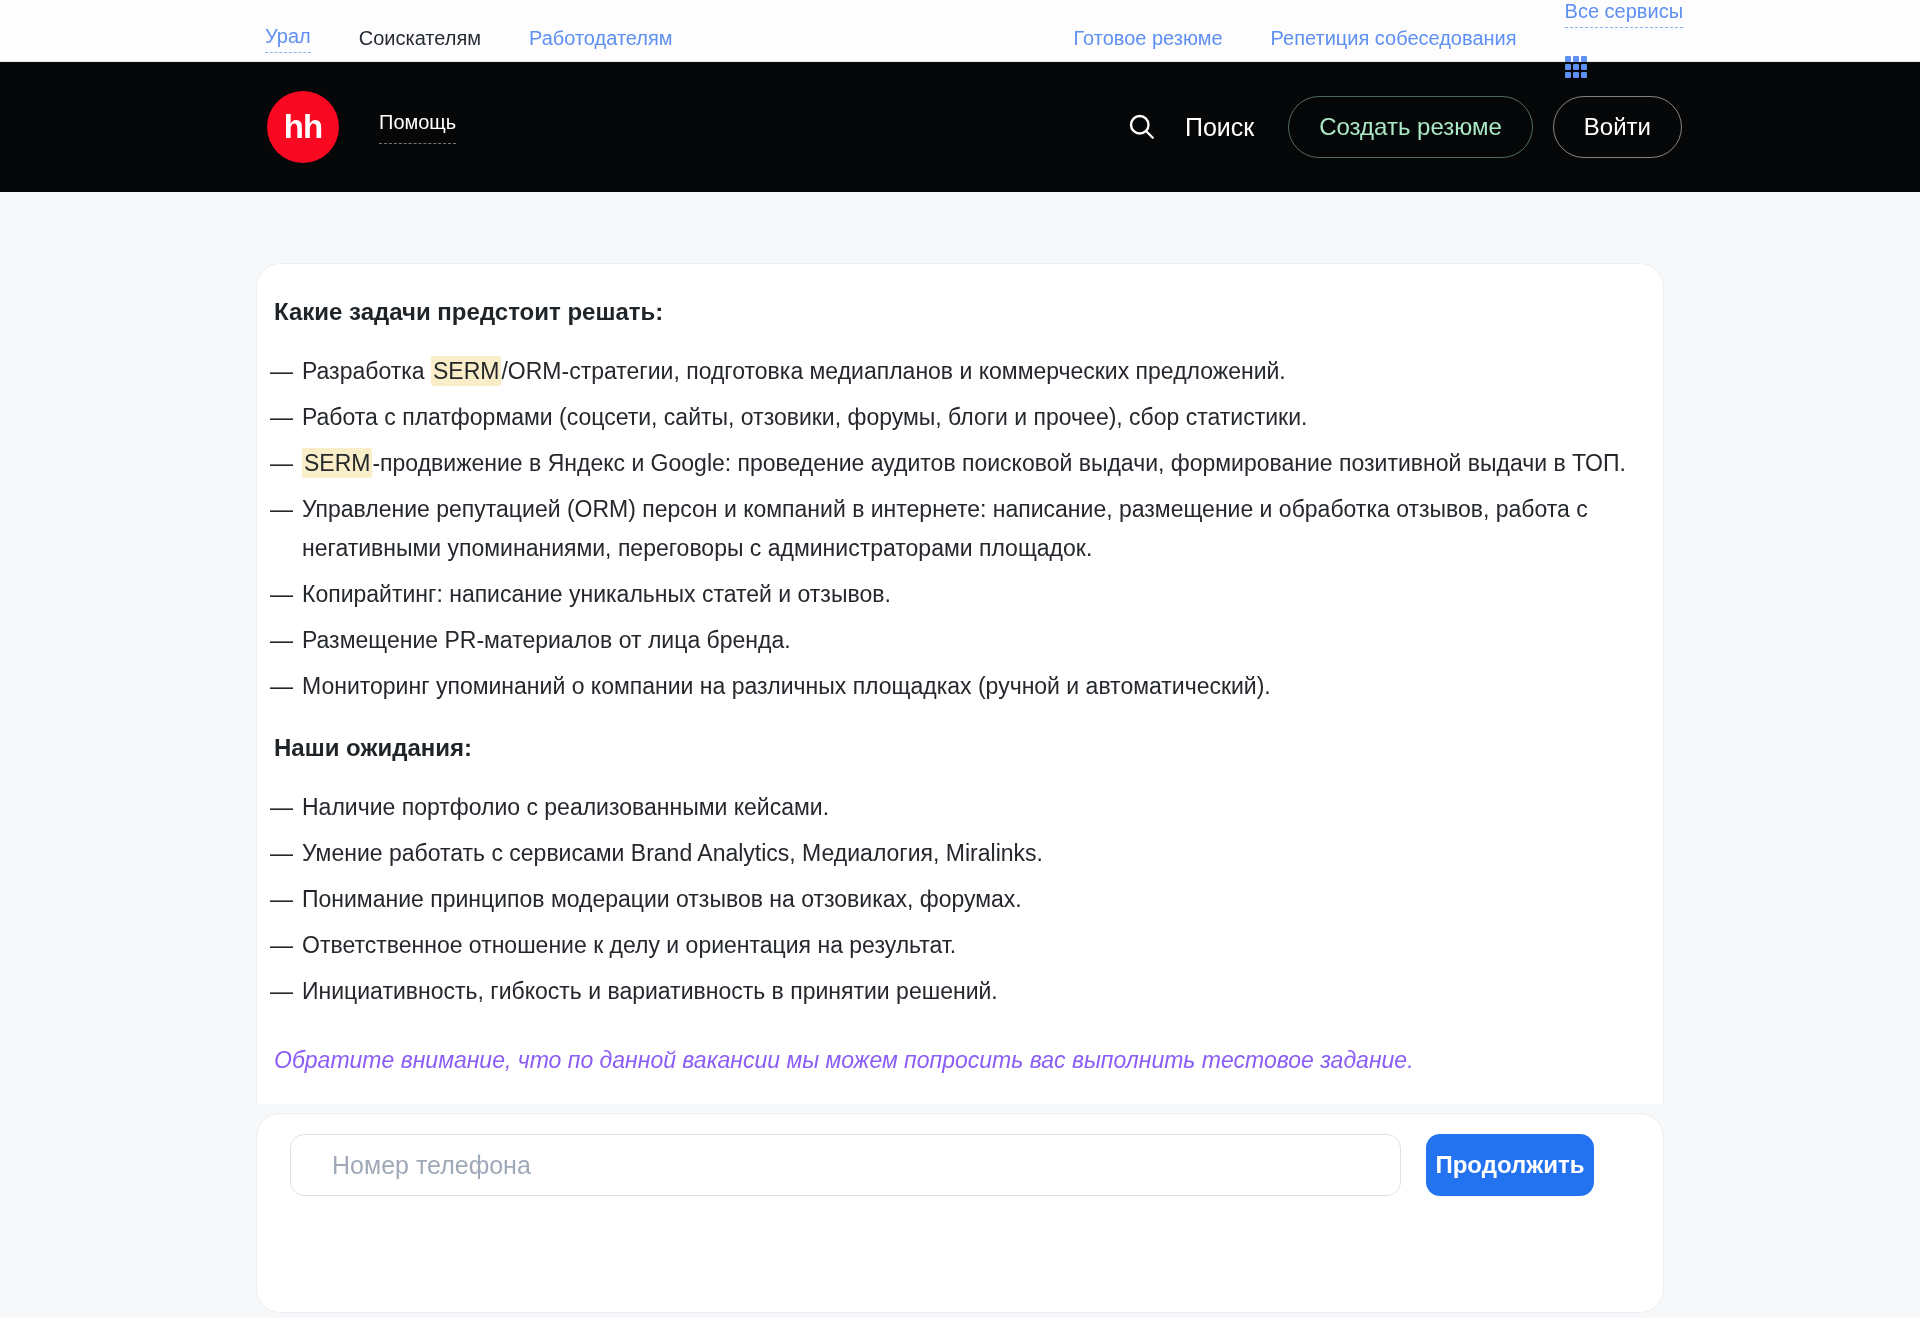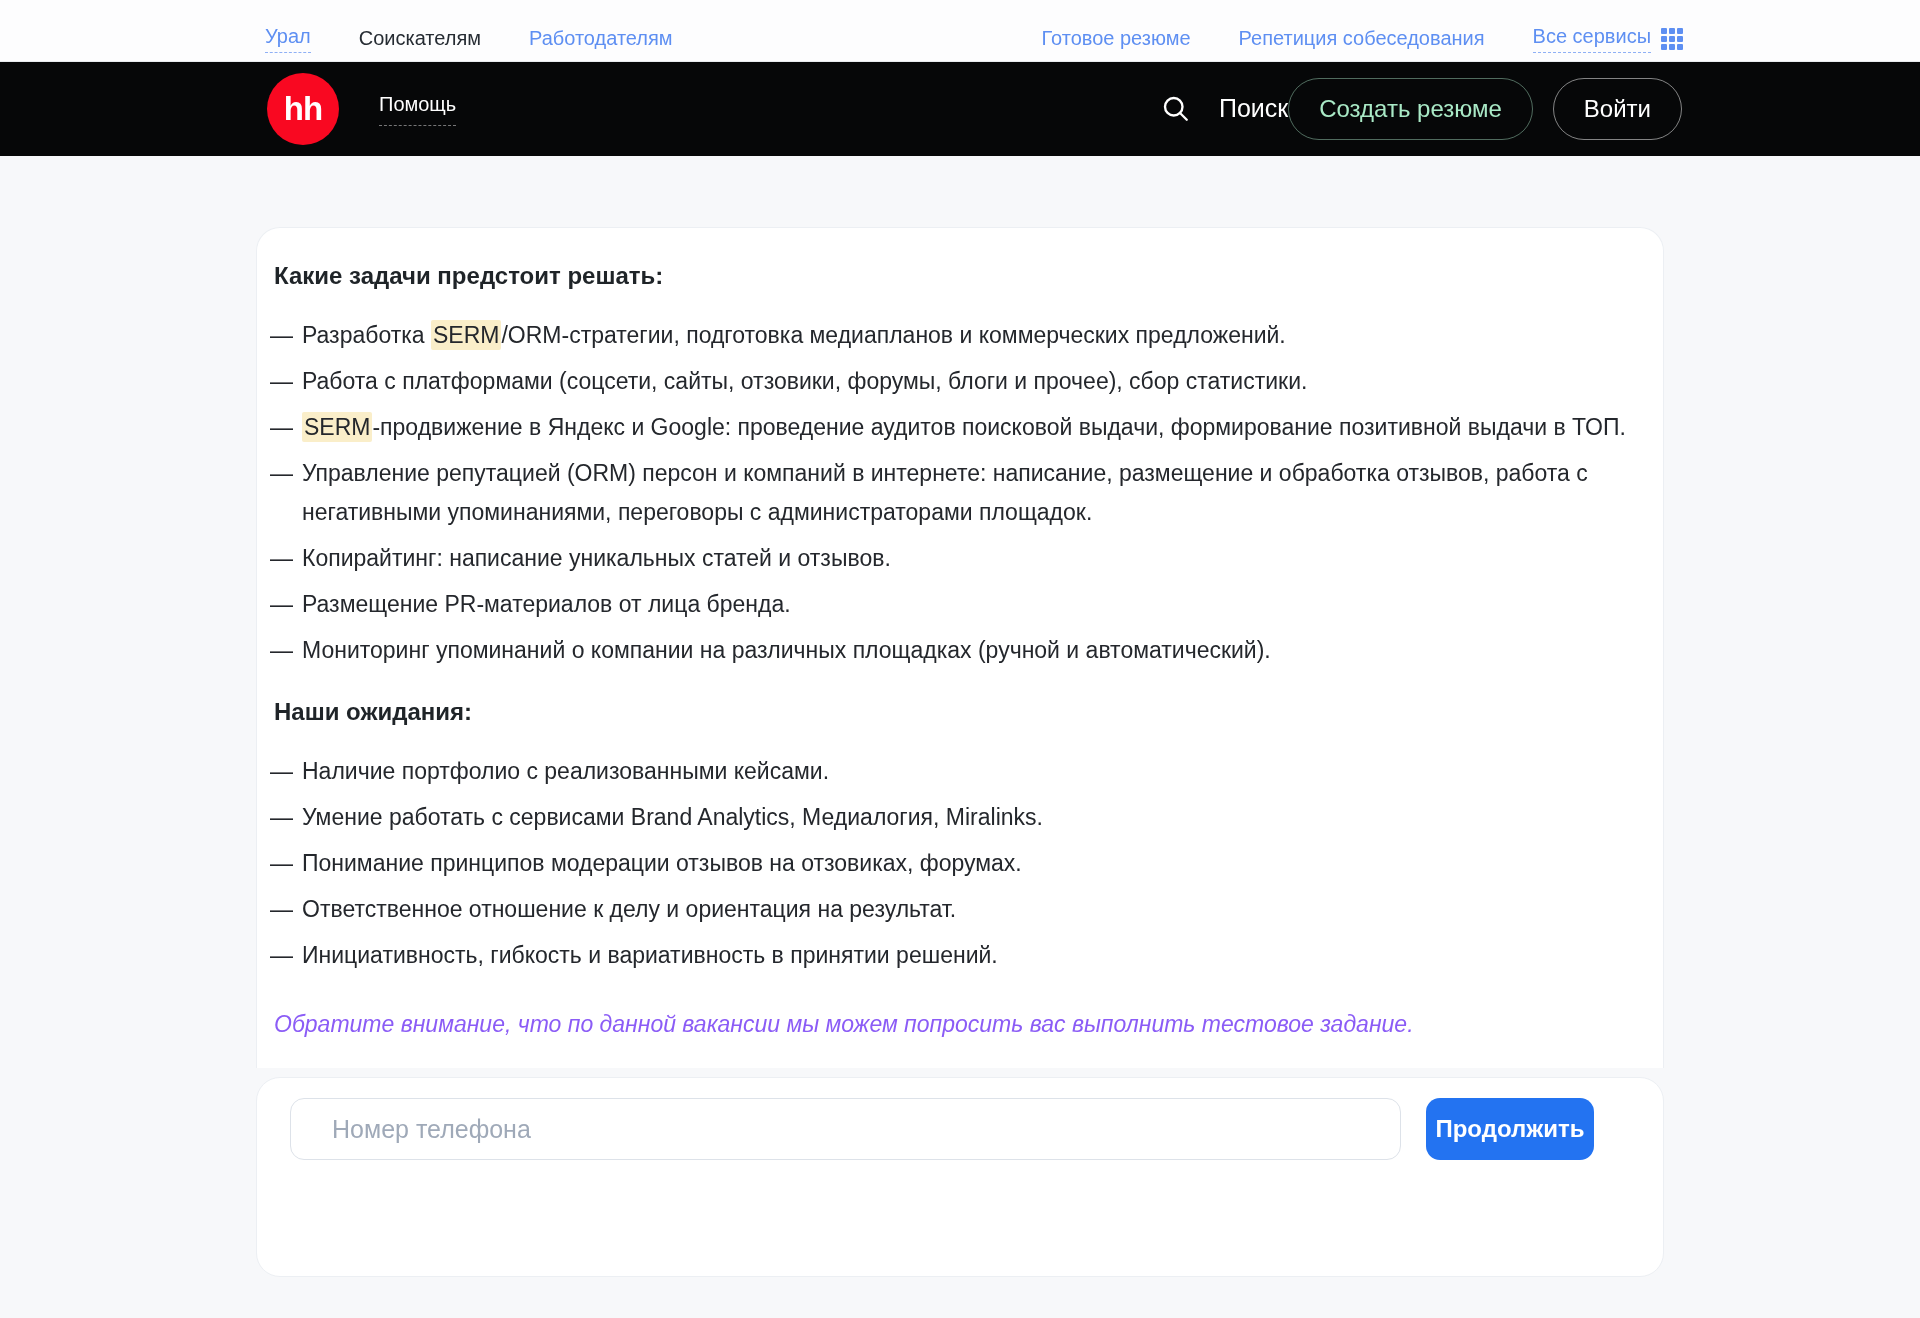--- a/index.html
+++ b/index.html
@@ -7,36 +7,36 @@
     font-family:"Liberation Sans", sans-serif; background:#f7f8fa; }
 
   
   .topbar { height:62px; background:#fdfdfe; border-bottom:1px solid #e8ebee;
     display:flex; align-items:center; justify-content:space-between;
     padding:16px 237px 0 265px; font-size:20px; }
   .topbar-group { display:flex; align-items:center; gap:48px; }
   .top-link { color:#5e8ff2; text-decoration:none; cursor:pointer; }
   .top-link.dark { color:#262c33; }
   .top-link.dashed { border-bottom:1px dashed #8fb0f5; padding-bottom:4px; }
-  .services-wrap { display:flex; align-items:center; gap:10px; cursor:pointer; }
+  .services-wrap { display:flex; gap:28px; cursor:pointer;flex-direction:column; }
   .grid-icon { display:grid; grid-template-columns:repeat(3,6px);
     grid-template-rows:repeat(3,6px); gap:2px; }
   .grid-icon b { background:#5e8ff2; border-radius:1px; }
 
   
-  .header { height:94px; background:#060708; display:flex; align-items:center;
+  .header { height:130px; background:#060708; display:flex; align-items:center;
     padding:0 238px 0 267px; }
   .logo { width:72px; height:72px; border-radius:50%; background:#f90821;
     color:#fff; font-weight:800; font-size:33px; display:flex; align-items:center;
     justify-content:center; letter-spacing:-1px; cursor:pointer; }
   .help { color:#fff; font-size:20px; margin-left:40px; padding-bottom:9px;
     border-bottom:1px dashed rgba(255,255,255,.45); cursor:pointer;text-align:center; }
   .header-spacer { flex:1; }
-  .search { display:flex; align-items:flex-start; gap:28px; color:#fff;
-    font-size:25px; cursor:pointer; }
+  .search { display:flex; align-items:center; gap:28px; color:#fff;
+    font-size:25px; cursor:pointer; margin-right:34px; }
   .pill-btn { height:62px; border-radius:31px; background:transparent;
     font-size:24px; padding:0 30px; cursor:pointer;
     font-family:"Liberation Sans", sans-serif; }
   .btn-create { color:#a9e9c6; border:1px solid rgba(170,230,200,.45); margin-right:20px; }
   .btn-login { color:#ffffff; border:1px solid rgba(255,255,255,.5); }
 
   
   .page { width:1408px; margin:0 auto; }
   .card { background:#ffffff; border:1px solid #eceff3; }
   .main-card { margin-top:71px; border-radius:24px 24px 0 0; border-bottom:none; }

